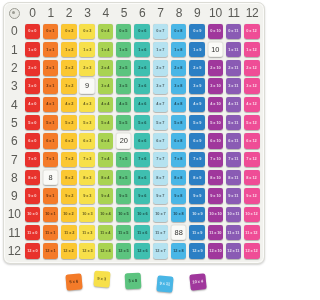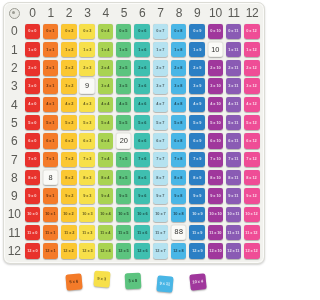--- a/index.html
+++ b/index.html
@@ -882,21 +882,21 @@
           <div class="tile" style="background: rgb(63, 191, 176);">
             <span>11 x 6</span>
           </div>
         </div>
         <div class="cell">
           <div class="tile" style="background: rgb(181, 226, 240);">
             <span>11 x 7</span>
           </div>
         </div>
         <div class="cell">
-          <div class="tile flipped" style="background: rgb(73, 182, 230); font-family: Liberation Mono, monospace;">
+          <div class="tile flipped" style="background: rgb(73, 182, 230);">
             <span>88</span>
           </div>
         </div>
         <div class="cell">
           <div class="tile dark" style="background: rgb(43, 127, 196);">
             <span>11 x 9</span>
           </div>
         </div>
         <div class="cell">
           <div class="tile dark" style="background: rgb(160, 55, 156);">

